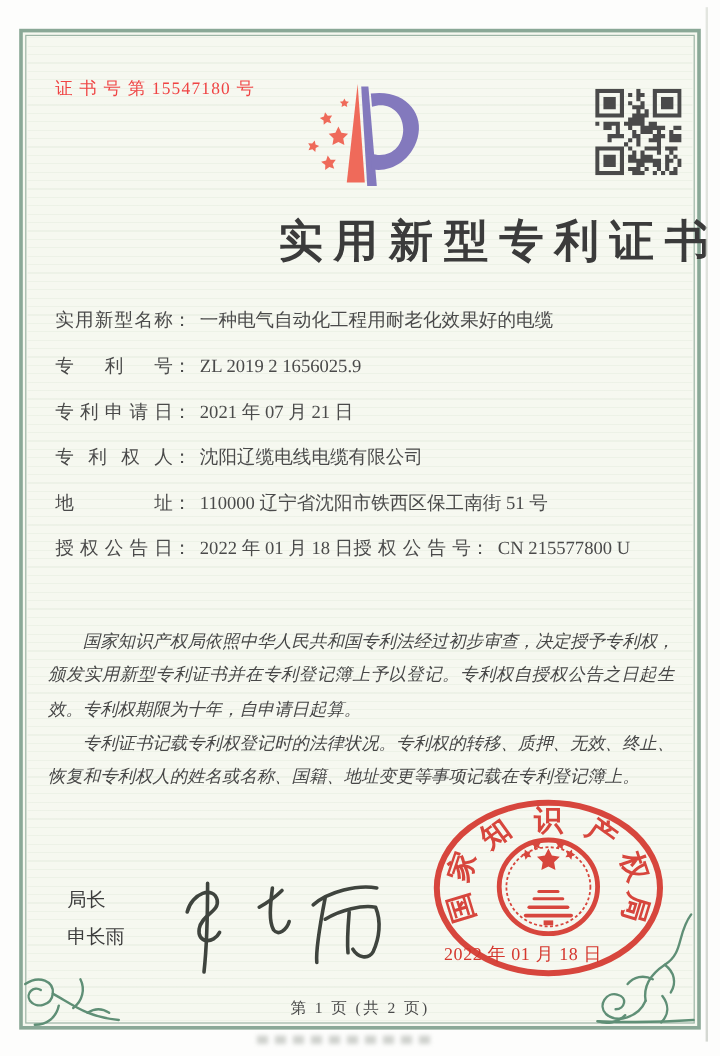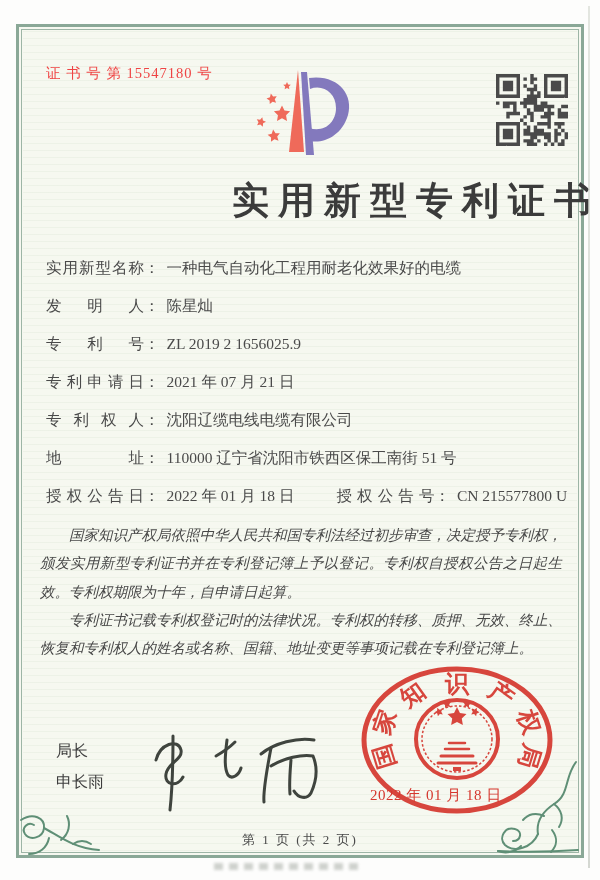--- a/index.html
+++ b/index.html
@@ -25,21 +25,21 @@
   .qr{position:absolute;left:496px;top:74px;width:72px;height:72px;}
   .title{position:absolute;left:0;top:176px;width:100%;text-align:right;
     font-size:37px;font-weight:600;letter-spacing:9px;padding-left:9px;
     color:#3b3b3b;box-sizing:border-box;}
   
   .fields{position:absolute;left:46px;top:256px;width:512px;font-size:15.5px;color:#4a4a4a;}
   .field-row{margin-bottom:15px;line-height:23px;white-space:nowrap;}
   .f-label{display:inline-block;width:98px;text-align:justify;text-align-last:justify;vertical-align:top;}
   .f-colon{display:inline-block;}
   .f-value{padding-left:7px;font-family:Liberation Serif, serif;}
-  .grant-group2{margin-left:42px;}
+  .grant-group2{}
   
   .paras{position:absolute;left:40px;top:521px;width:522px;font-size:14.5px;
     line-height:1.95;color:#474747;text-align:justify;font-style:italic;}
   .paras p{margin:0;text-indent:2em;}
   
   .signer{position:absolute;left:56px;top:735px;font-size:16px;color:#3d3d3d;line-height:31px;}
   .signature{position:absolute;left:128px;top:712px;width:205px;height:105px;}
   
   .seal{position:absolute;left:352px;top:655px;width:210px;height:175px;opacity:.92;}
   .seal-date{position:absolute;left:370px;top:786px;font-size:15px;color:#d5372e;
@@ -86,23 +86,20 @@
 
   <svg class="qr" id="qr-svg" viewBox="0 0 21 21" aria-hidden="true">
       <path d="M0,0h1v1h-1zM1,0h1v1h-1zM2,0h1v1h-1zM3,0h1v1h-1zM4,0h1v1h-1zM5,0h1v1h-1zM6,0h1v1h-1zM10,0h1v1h-1zM14,0h1v1h-1zM15,0h1v1h-1zM16,0h1v1h-1zM17,0h1v1h-1zM18,0h1v1h-1zM19,0h1v1h-1zM20,0h1v1h-1zM0,1h1v1h-1zM6,1h1v1h-1zM8,1h1v1h-1zM10,1h1v1h-1zM11,1h1v1h-1zM14,1h1v1h-1zM20,1h1v1h-1zM0,2h1v1h-1zM2,2h1v1h-1zM3,2h1v1h-1zM4,2h1v1h-1zM6,2h1v1h-1zM10,2h1v1h-1zM14,2h1v1h-1zM16,2h1v1h-1zM17,2h1v1h-1zM18,2h1v1h-1zM20,2h1v1h-1zM0,3h1v1h-1zM2,3h1v1h-1zM3,3h1v1h-1zM4,3h1v1h-1zM6,3h1v1h-1zM8,3h1v1h-1zM11,3h1v1h-1zM14,3h1v1h-1zM16,3h1v1h-1zM17,3h1v1h-1zM18,3h1v1h-1zM20,3h1v1h-1zM0,4h1v1h-1zM2,4h1v1h-1zM3,4h1v1h-1zM4,4h1v1h-1zM6,4h1v1h-1zM9,4h1v1h-1zM10,4h1v1h-1zM11,4h1v1h-1zM14,4h1v1h-1zM16,4h1v1h-1zM17,4h1v1h-1zM18,4h1v1h-1zM20,4h1v1h-1zM0,5h1v1h-1zM6,5h1v1h-1zM10,5h1v1h-1zM12,5h1v1h-1zM14,5h1v1h-1zM20,5h1v1h-1zM0,6h1v1h-1zM1,6h1v1h-1zM2,6h1v1h-1zM3,6h1v1h-1zM4,6h1v1h-1zM5,6h1v1h-1zM6,6h1v1h-1zM9,6h1v1h-1zM10,6h1v1h-1zM11,6h1v1h-1zM12,6h1v1h-1zM14,6h1v1h-1zM15,6h1v1h-1zM16,6h1v1h-1zM17,6h1v1h-1zM18,6h1v1h-1zM19,6h1v1h-1zM20,6h1v1h-1zM8,7h1v1h-1zM9,7h1v1h-1zM10,7h1v1h-1zM11,7h1v1h-1zM0,8h1v1h-1zM2,8h1v1h-1zM3,8h1v1h-1zM4,8h1v1h-1zM5,8h1v1h-1zM7,8h1v1h-1zM8,8h1v1h-1zM9,8h1v1h-1zM10,8h1v1h-1zM11,8h1v1h-1zM13,8h1v1h-1zM14,8h1v1h-1zM2,9h1v1h-1zM3,9h1v1h-1zM5,9h1v1h-1zM8,9h1v1h-1zM11,9h1v1h-1zM12,9h1v1h-1zM13,9h1v1h-1zM14,9h1v1h-1zM15,9h1v1h-1zM16,9h1v1h-1zM19,9h1v1h-1zM20,9h1v1h-1zM5,10h1v1h-1zM9,10h1v1h-1zM11,10h1v1h-1zM12,10h1v1h-1zM13,10h1v1h-1zM15,10h1v1h-1zM18,10h1v1h-1zM3,11h1v1h-1zM4,11h1v1h-1zM5,11h1v1h-1zM6,11h1v1h-1zM9,11h1v1h-1zM10,11h1v1h-1zM14,11h1v1h-1zM15,11h1v1h-1zM16,11h1v1h-1zM18,11h1v1h-1zM19,11h1v1h-1zM20,11h1v1h-1zM3,12h1v1h-1zM8,12h1v1h-1zM10,12h1v1h-1zM13,12h1v1h-1zM14,12h1v1h-1zM15,12h1v1h-1zM18,12h1v1h-1zM19,12h1v1h-1zM20,12h1v1h-1zM7,13h1v1h-1zM10,13h1v1h-1zM15,13h1v1h-1zM0,14h1v1h-1zM1,14h1v1h-1zM2,14h1v1h-1zM3,14h1v1h-1zM4,14h1v1h-1zM5,14h1v1h-1zM6,14h1v1h-1zM8,14h1v1h-1zM12,14h1v1h-1zM13,14h1v1h-1zM14,14h1v1h-1zM15,14h1v1h-1zM17,14h1v1h-1zM18,14h1v1h-1zM19,14h1v1h-1zM0,15h1v1h-1zM6,15h1v1h-1zM9,15h1v1h-1zM11,15h1v1h-1zM15,15h1v1h-1zM18,15h1v1h-1zM0,16h1v1h-1zM2,16h1v1h-1zM3,16h1v1h-1zM4,16h1v1h-1zM6,16h1v1h-1zM8,16h1v1h-1zM9,16h1v1h-1zM11,16h1v1h-1zM12,16h1v1h-1zM13,16h1v1h-1zM17,16h1v1h-1zM19,16h1v1h-1zM0,17h1v1h-1zM2,17h1v1h-1zM3,17h1v1h-1zM4,17h1v1h-1zM6,17h1v1h-1zM8,17h1v1h-1zM9,17h1v1h-1zM10,17h1v1h-1zM11,17h1v1h-1zM12,17h1v1h-1zM13,17h1v1h-1zM14,17h1v1h-1zM15,17h1v1h-1zM17,17h1v1h-1zM18,17h1v1h-1zM20,17h1v1h-1zM0,18h1v1h-1zM2,18h1v1h-1zM3,18h1v1h-1zM4,18h1v1h-1zM6,18h1v1h-1zM10,18h1v1h-1zM11,18h1v1h-1zM14,18h1v1h-1zM15,18h1v1h-1zM17,18h1v1h-1zM20,18h1v1h-1zM0,19h1v1h-1zM6,19h1v1h-1zM8,19h1v1h-1zM9,19h1v1h-1zM10,19h1v1h-1zM12,19h1v1h-1zM15,19h1v1h-1zM17,19h1v1h-1zM19,19h1v1h-1zM0,20h1v1h-1zM1,20h1v1h-1zM2,20h1v1h-1zM3,20h1v1h-1zM4,20h1v1h-1zM5,20h1v1h-1zM6,20h1v1h-1zM9,20h1v1h-1zM10,20h1v1h-1zM11,20h1v1h-1zM14,20h1v1h-1zM16,20h1v1h-1zM18,20h1v1h-1zM19,20h1v1h-1z" fill="#4a4a4a"></path>
     </svg>
 
   <div class="title">实用新型专利证书</div>
 
   <div class="fields">
     <div class="field-row">
       <span class="f-label">实用新型名称</span><span class="f-colon">：</span><span class="f-value">一种电气自动化工程用耐老化效果好的电缆</span>
-    </div>
-    <div class="field-row">
-      <span class="f-label">发明人</span><span class="f-colon">：</span><span class="f-value">陈星灿</span>
     </div>
     <div class="field-row">
       <span class="f-label">专利号</span><span class="f-colon">：</span><span class="f-value">ZL 2019 2 1656025.9</span>
     </div>
     <div class="field-row">
       <span class="f-label">专利申请日</span><span class="f-colon">：</span><span class="f-value">2021 年 07 月 21 日</span>
     </div>
     <div class="field-row">
       <span class="f-label">专利权人</span><span class="f-colon">：</span><span class="f-value">沈阳辽缆电线电缆有限公司</span>
     </div>

